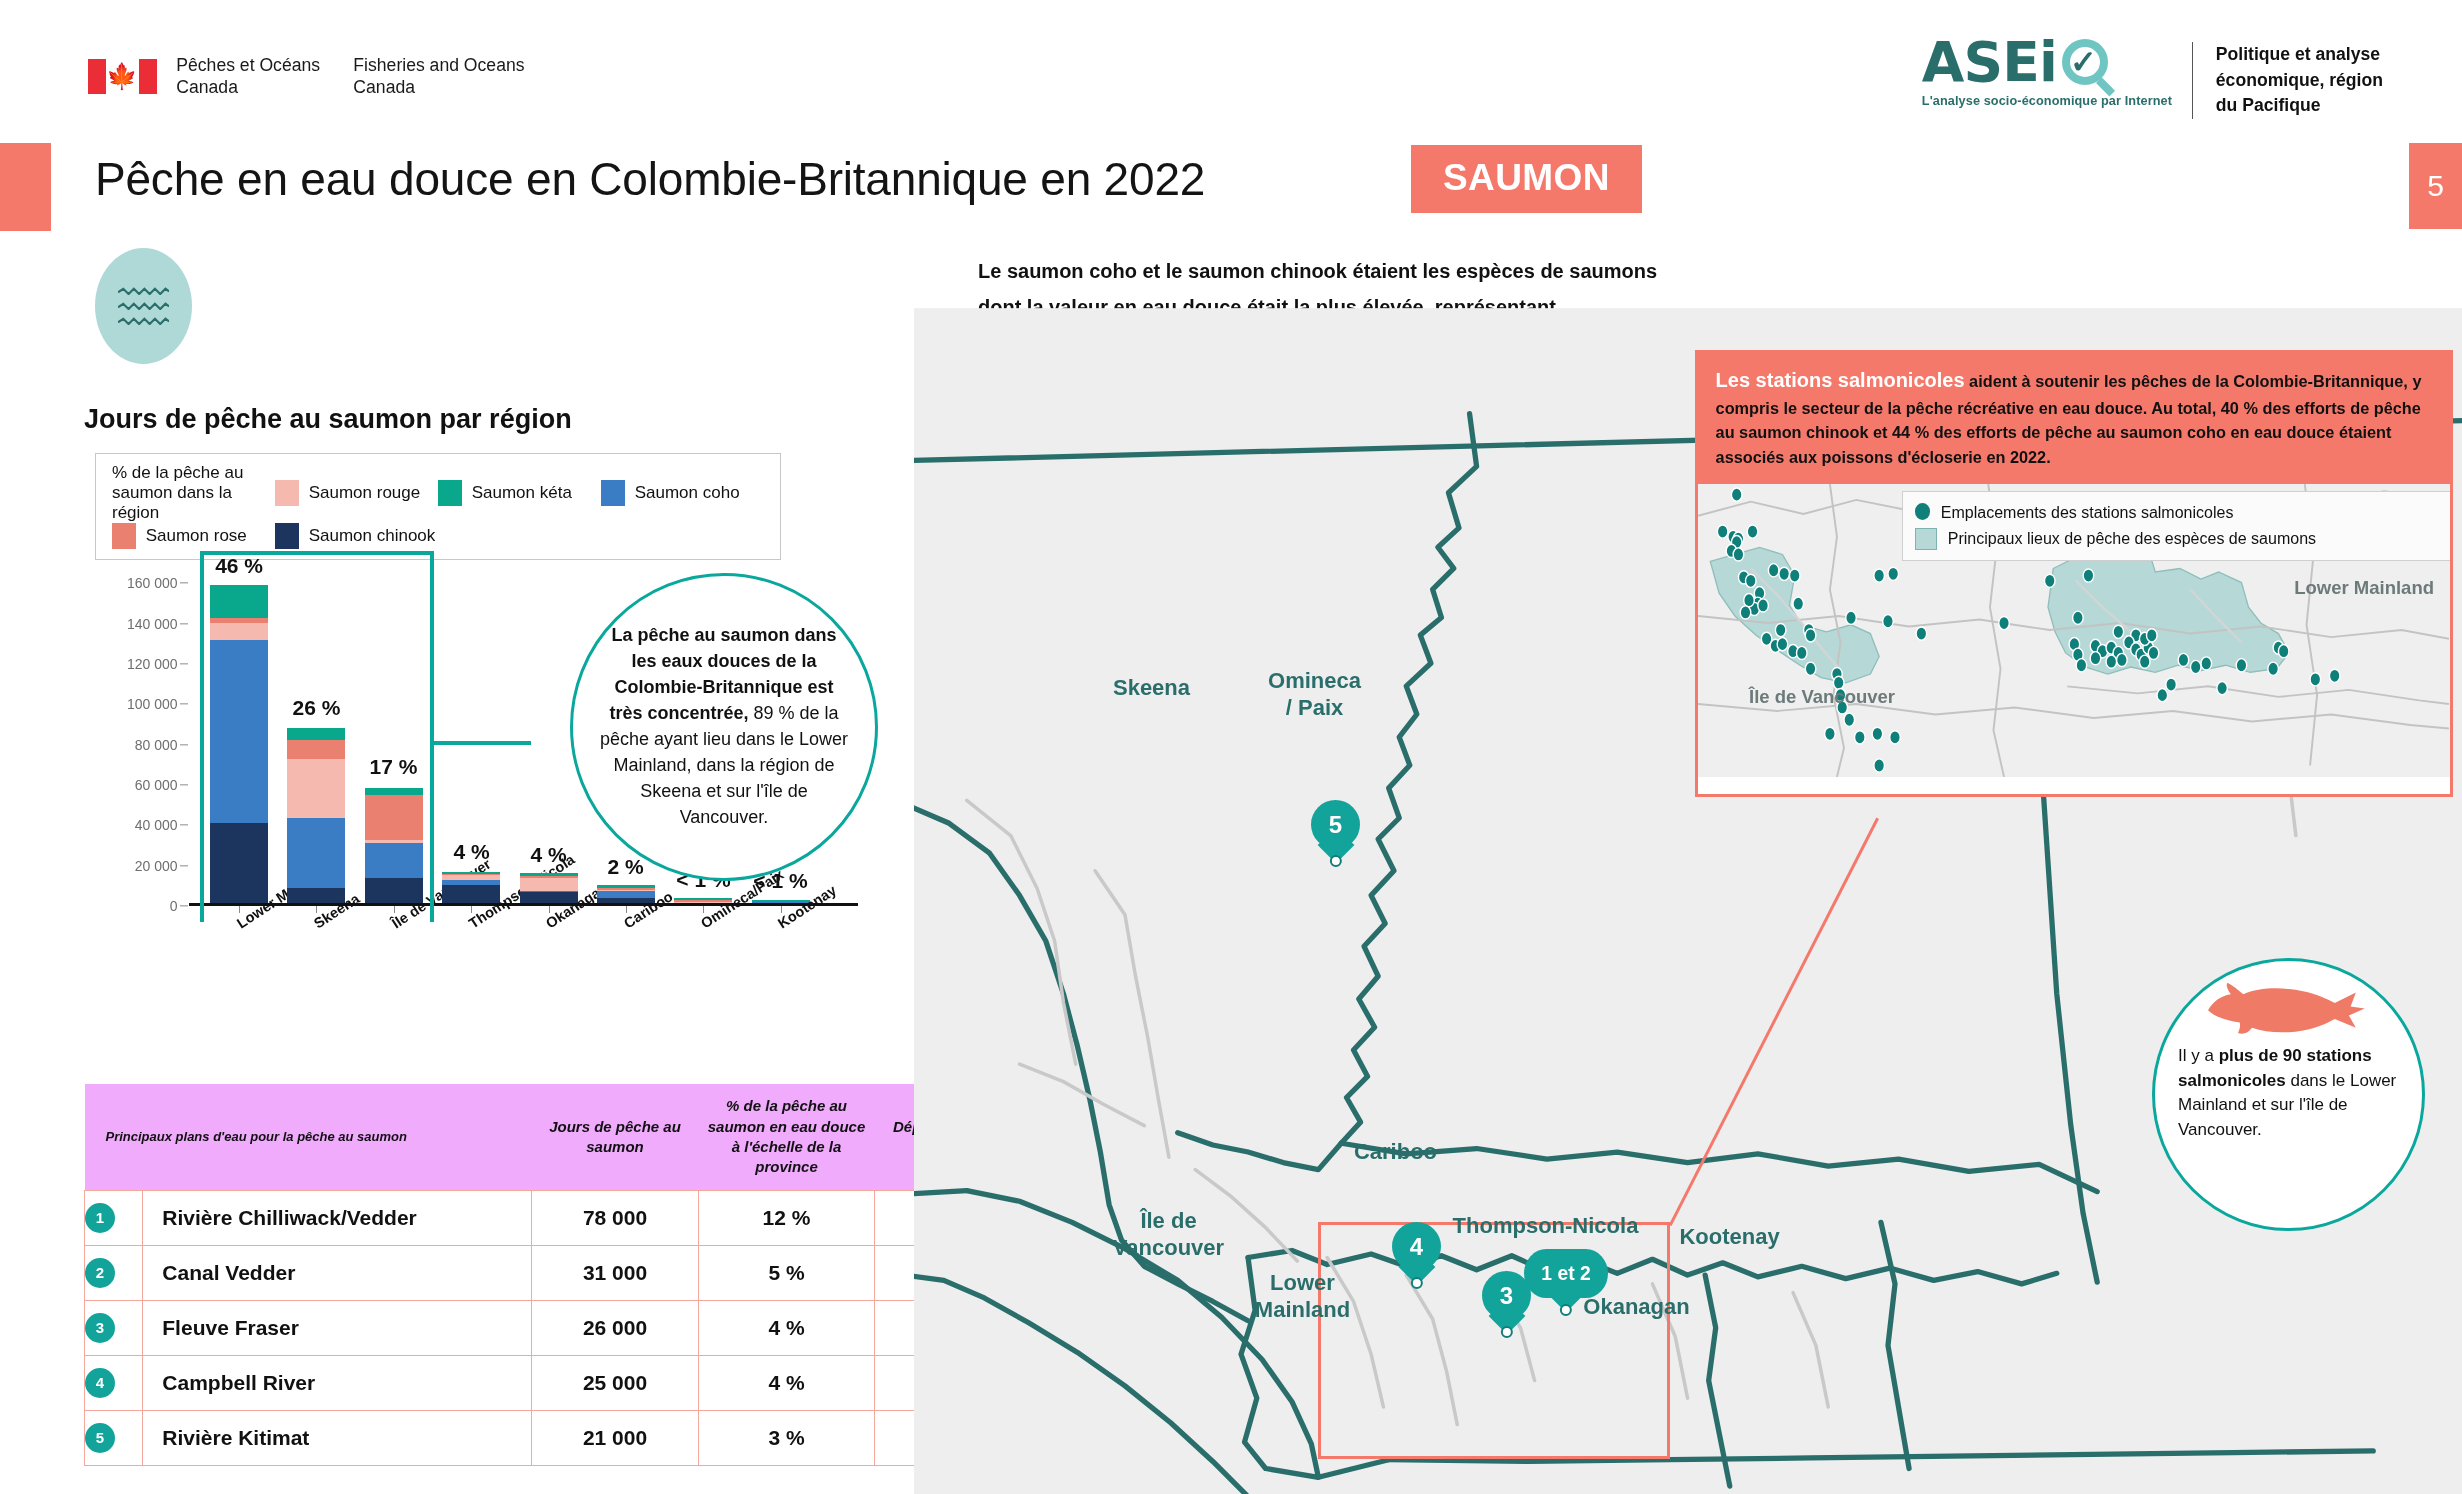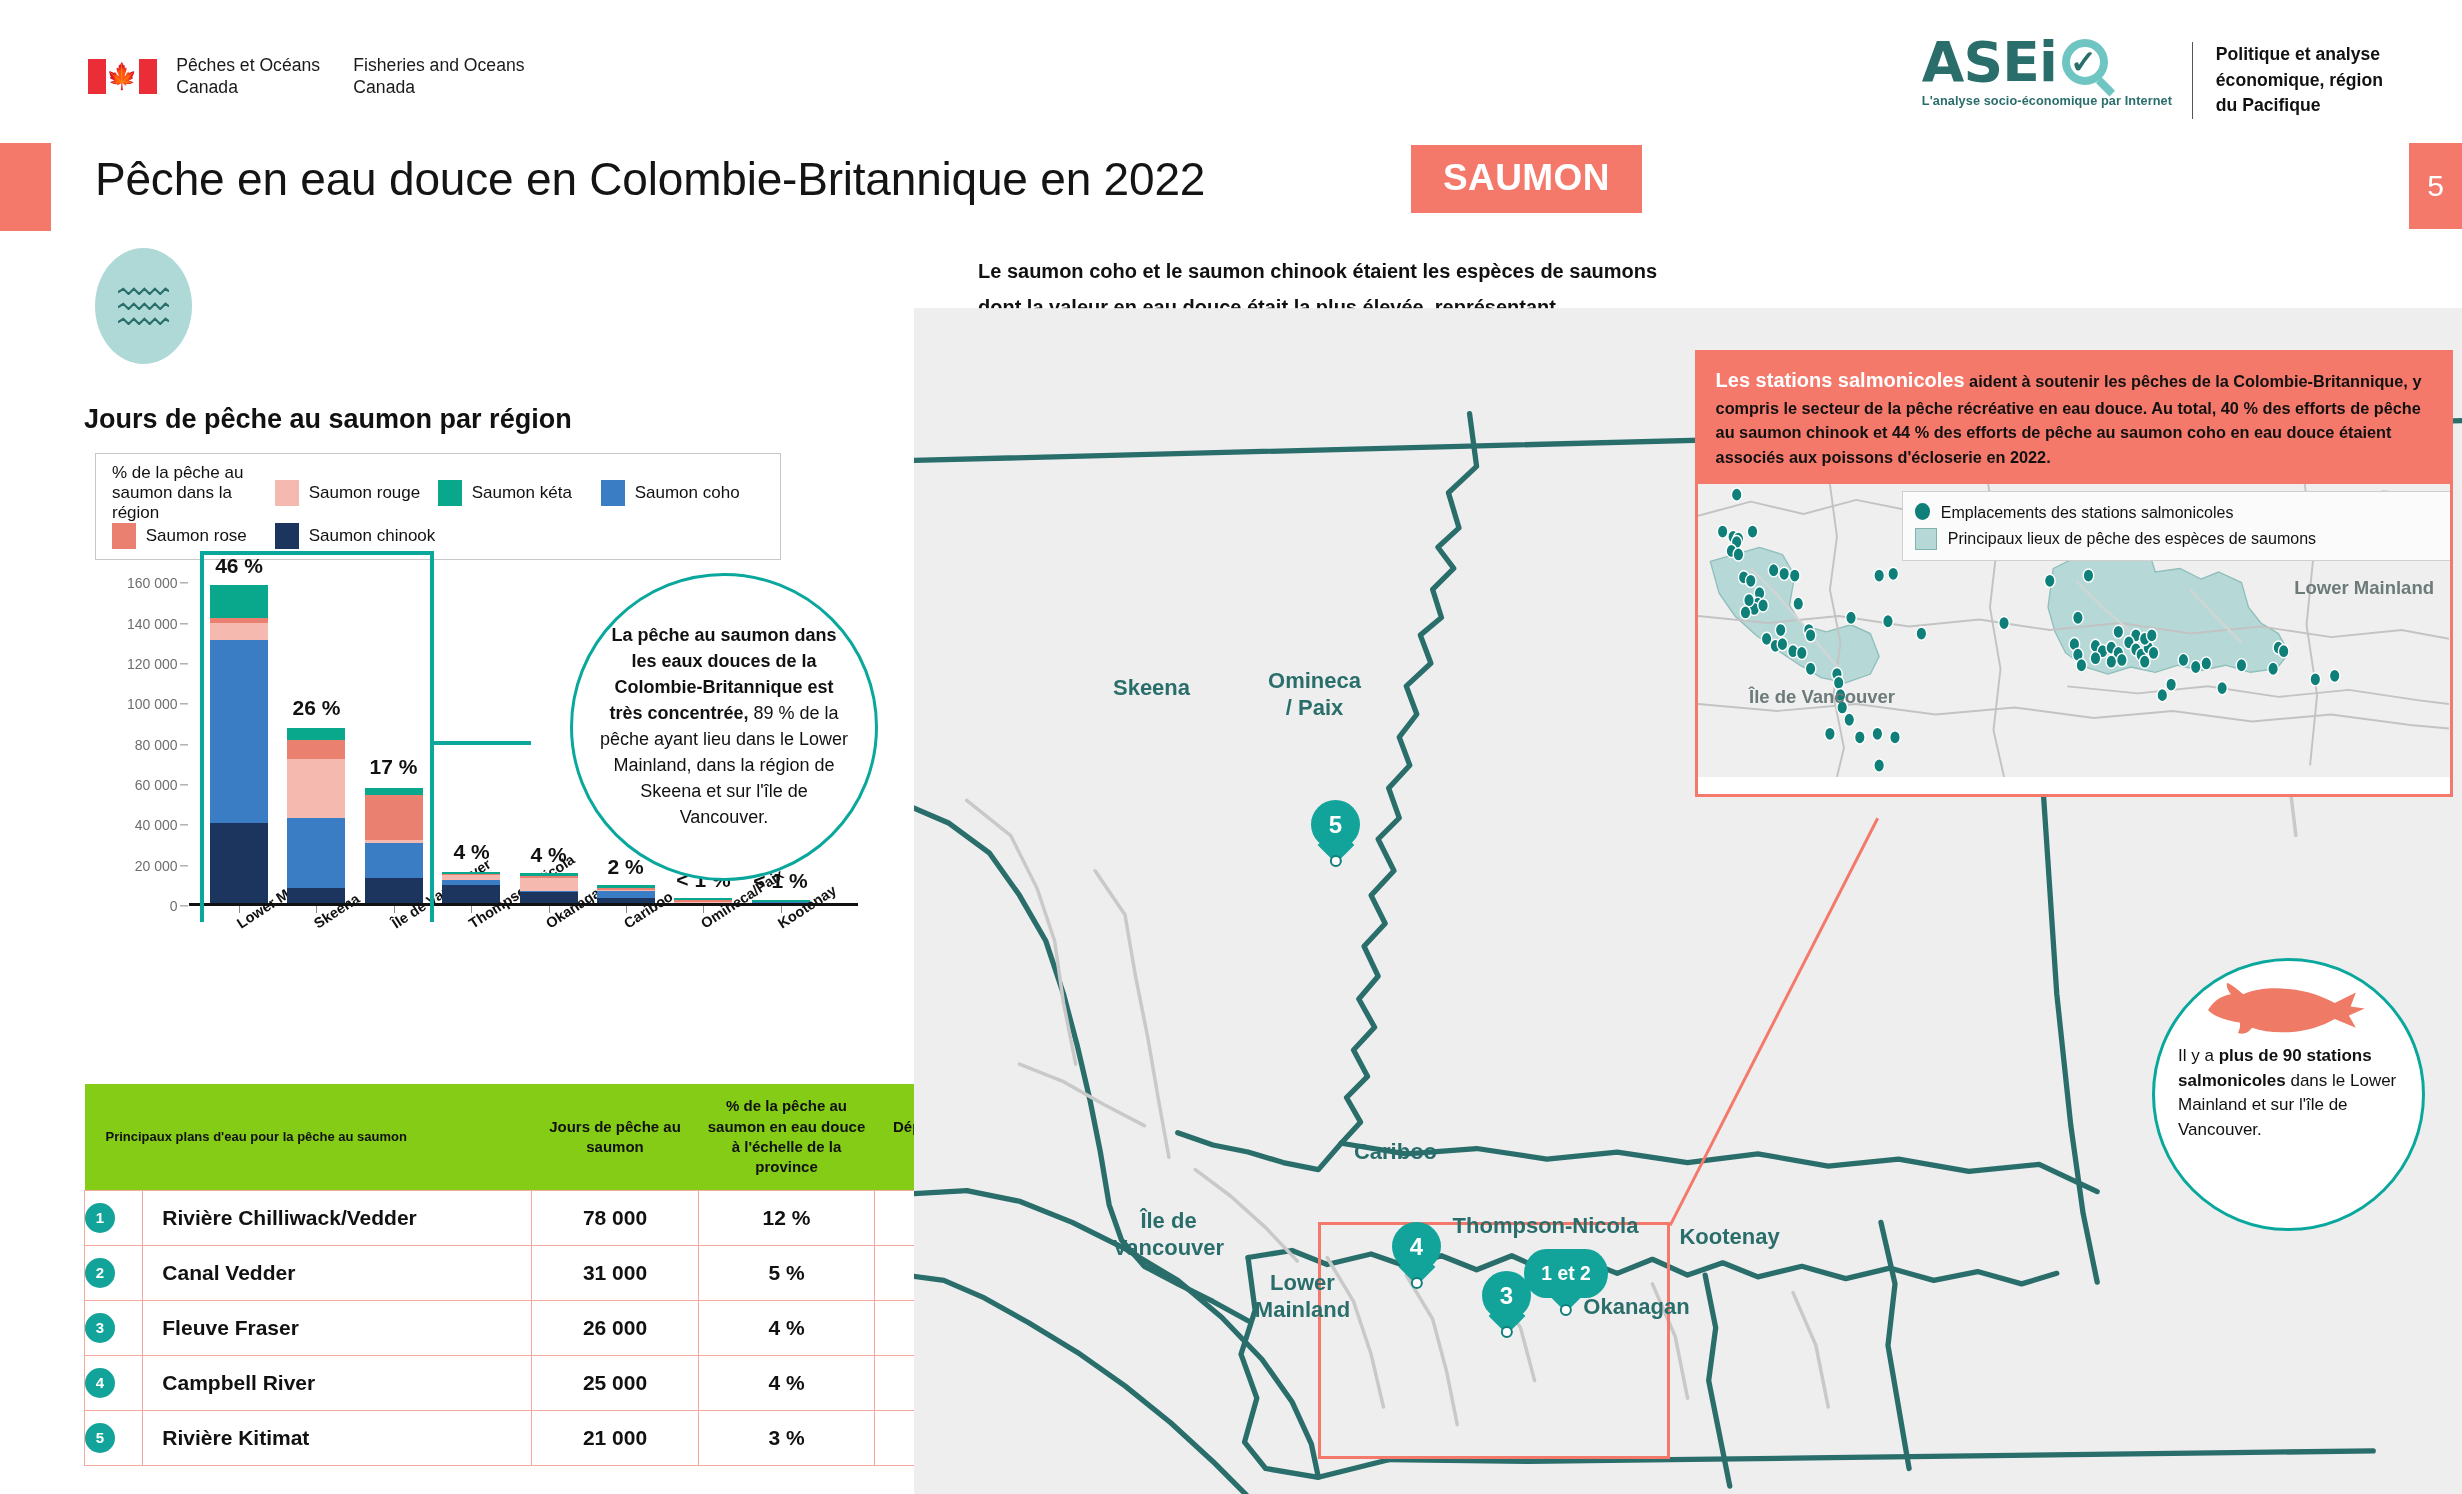--- a/index.html
+++ b/index.html
@@ -70,22 +70,22 @@
   .connector { position:absolute; height:3.5px; background:#0aa79c; }
 
   .callout-circle { position:absolute; left:570px; top:573px; width:308px; height:308px; border-radius:50%;
                     border:3.5px solid #0aa79c; background:#fff; display:flex; align-items:center; justify-content:center;
                     text-align:center; padding:23px 26px; }
   .callout-circle p { font-size:18px; line-height:1.44; color:#111; }
   .callout-circle b { font-weight:bold; }
 
   
   .wtable { position:absolute; left:84px; top:1084px; width:958px; border-collapse:collapse; background:#fff; }
-  .wtable th { background:#84cc16; color:#111; font-size:15px; font-weight:bold; line-height:1.35; padding:12.3px 7px;
-               vertical-align:middle; border:none; }
+  .wtable th { background:#f0abfc; color:#111; font-size:15px; font-weight:bold; line-height:1.35; padding:12.3px 7px;
+               vertical-align:middle; border:none;font-style:italic; }
   .wtable th.left { text-align:left; font-size:13px; padding-left:21px; }
   .wtable td { border:0.9px solid #f4a79c; font-size:21px; font-weight:bold; color:#111; height:55px; padding:0 8.8px; text-align:center; }
   .wtable td.pin-cell { width:58px; border-right:0.9px solid #f4a79c; padding:0; }
   .wtable td.name-cell { text-align:left; padding-left:19.3px; }
   .pin { position:relative; width:30px; height:40px; margin:0 auto; }
   .pin .head { width:30px; height:30px; border-radius:50% 50% 50% 50%; background:#12a49b; display:flex; align-items:center;
                justify-content:center; color:#fff; font-size:15px; font-weight:bold; }
   .pin .tail { position:absolute; left:50%; top:21px; transform:translateX(-50%) rotate(45deg); width:16.7px; height:16.7px;
                background:#12a49b; border-radius:0 0 4.4px 0; z-index:-1; }
 

